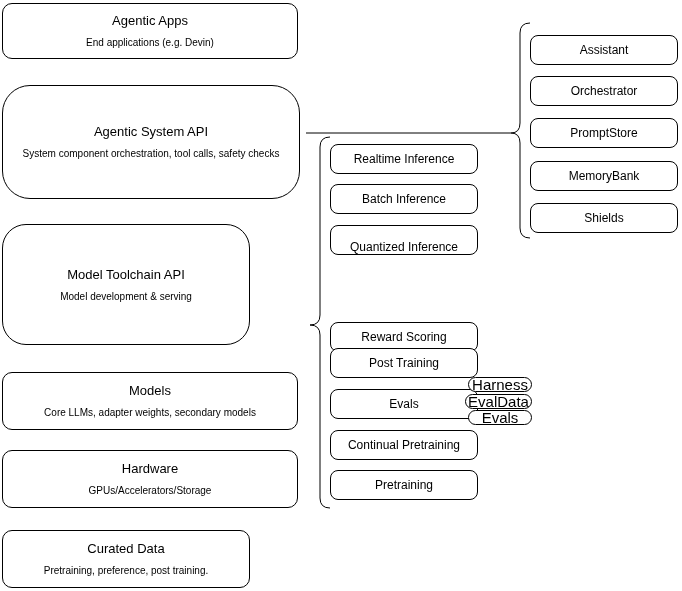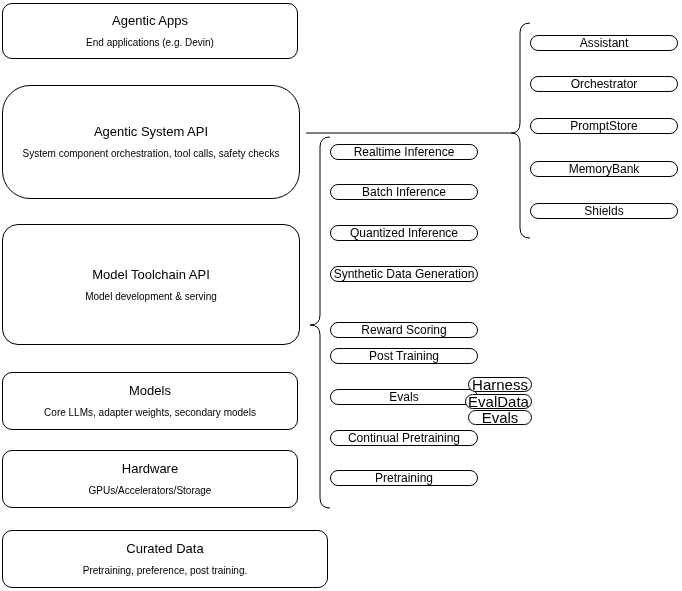--- a/index.html
+++ b/index.html
@@ -10,21 +10,21 @@
   }
   svg.wires { position:absolute; left:0; top:0; width:682px; height:591px; z-index:1; }
   .lbox {
     position:absolute; box-sizing:border-box; border:1px solid #000; background:#fff;
     display:flex; flex-direction:column; align-items:center; justify-content:center;
     text-align:center; gap:9px; z-index:2;
   }
   .lbox .title { font-size:13px; line-height:14px; }
   .lbox .subtitle { font-size:10px; line-height:11px; }
   .node {
-    position:absolute; box-sizing:border-box; width:148px; height:16px;
+    position:absolute; box-sizing:border-box; width:148px; height:30px;
     border:1px solid #000; border-radius:8px; background:#fff;
     display:flex; align-items:center; justify-content:center;
     font-size:12px; text-align:center; z-index:2;
   }
   .pill {
     position:absolute; box-sizing:border-box; height:15px;
     border:1px solid #000; border-radius:8px; background:#fff;
     display:flex; align-items:center; justify-content:center;
     font-size:15px; line-height:11px; z-index:3;
   }
@@ -43,51 +43,48 @@
   <div class="lbox" style="left:2px; top:3px; width:296px; height:56px; border-radius:10px;">
     <div class="title">Agentic Apps</div>
     <div class="subtitle">End applications (e.g. Devin)</div>
   </div>
 
   <div class="lbox" style="left:2px; top:85px; width:298px; height:114px; border-radius:28px;">
     <div class="title">Agentic System API</div>
     <div class="subtitle">System component orchestration, tool calls, safety checks</div>
   </div>
 
-  <div class="lbox" style="left:2px; top:224px; width:298px; height:121px; border-radius:16px;">
+  <div class="lbox" style="left:2px; top:224px; width:248px; height:121px; border-radius:24px;">
     <div class="title">Model Toolchain API</div>
     <div class="subtitle">Model development &amp; serving</div>
   </div>
 
   <div class="lbox" style="left:2px; top:372px; width:296px; height:58px; border-radius:10px;">
     <div class="title">Models</div>
     <div class="subtitle">Core LLMs, adapter weights, secondary models</div>
   </div>
 
   <div class="lbox" style="left:2px; top:450px; width:296px; height:58px; border-radius:10px;">
     <div class="title">Hardware</div>
     <div class="subtitle">GPUs/Accelerators/Storage</div>
   </div>
 
-  <div class="lbox" style="left:2px; top:530px; width:326px; height:58px; border-radius:10px;">
+  <div class="lbox" style="left:2px; top:530px; width:248px; height:58px; border-radius:10px;">
     <div class="title">Curated Data</div>
     <div class="subtitle">Pretraining, preference, post training.</div>
   </div>
 
   <div class="node" style="left:330px; top:144px;">
     <span>Realtime Inference</span>
   </div>
   <div class="node" style="left:330px; top:184px;">
     <span>Batch Inference</span>
   </div>
   <div class="node" style="left:330px; top:225px;align-items:flex-end;">
     <span>Quantized Inference</span>
-  </div>
-  <div class="node" style="left:330px; top:266px;">
-    <span>Synthetic Data Generation</span>
   </div>
   <div class="node" style="left:330px; top:322px;">
     <span>Reward Scoring</span>
   </div>
   <div class="node" style="left:330px; top:348px;">
     <span>Post Training</span>
   </div>
   <div class="node" style="left:330px; top:389px;">
     <span>Evals</span>
   </div>

